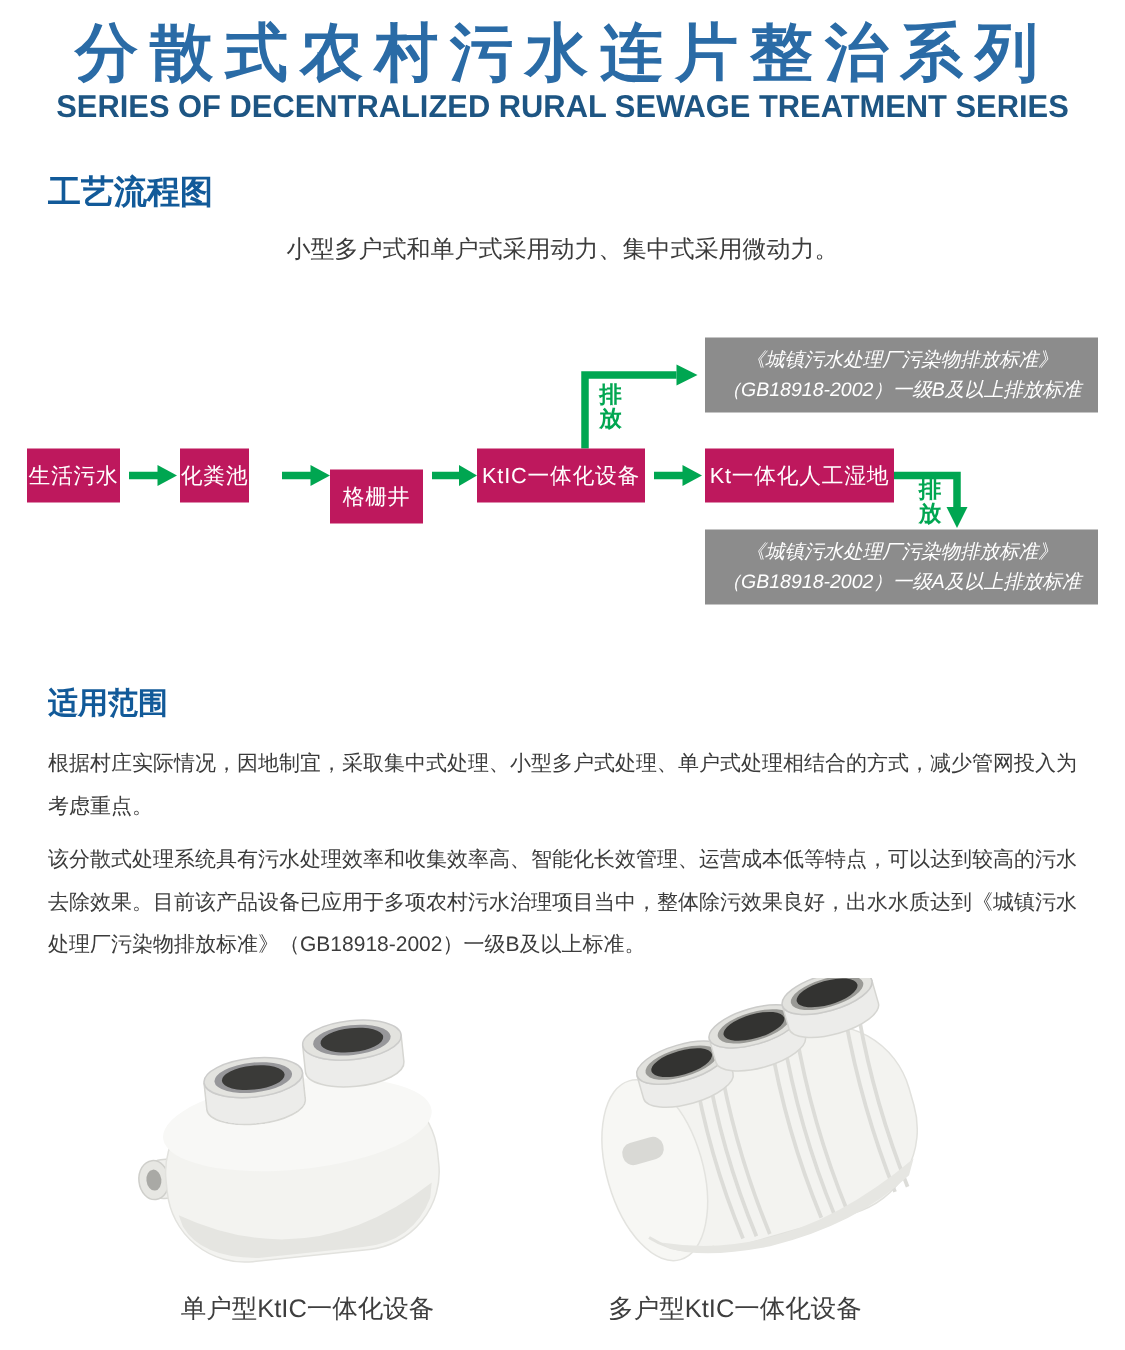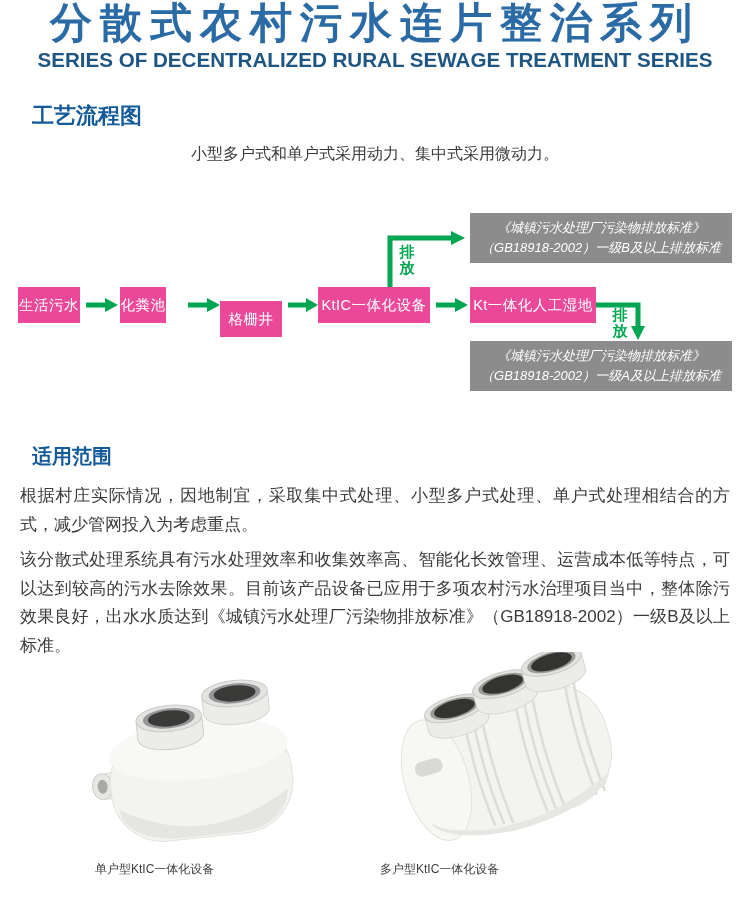--- a/index.html
+++ b/index.html
@@ -2,59 +2,59 @@
 <html><head>
 <meta charset="utf-8">
 <style>
   html,body { margin:0; padding:0; background:#ffffff; }
   .page {
     position:relative; width:750px; height:900px; margin:0 auto;
     background:#ffffff; overflow:hidden;
     font-family:"Liberation Sans", sans-serif; color:#3b3b3b;
   }
   
-  .header { text-align:center; }
+  .header { padding-top:12px; text-align:center; }
   .title {
     font-size:42px; font-weight:900; color:#2a6ba6;
     letter-spacing:8px; line-height:1.08; white-space:nowrap;
   }
   .subtitle {
     font-size:21px; font-weight:800; color:#1d5583;
     letter-spacing:0px; margin-top:3px; white-space:nowrap;
     transform:scaleX(0.98); transform-origin:center;
   }
   
   .tech     { margin:33px 32px 0; font-size:21px; font-weight:bold; color:#125a99; }
   .h-flow   { margin:29px 32px 0; font-size:22px; font-weight:bold; color:#125a99; }
   .note     { margin:13px 32px 0; font-size:16px; color:#3b3b3b;text-align:center; }
   .h-scope  { margin:44px 32px 12px; font-size:20px; font-weight:bold; color:#125a99; }
-  .para     { margin:7px 20px 0; font-size:17px; line-height:28.5px; text-align:justify; color:#3b3b3b; }
+  .para     { margin:7px 32px 0; font-size:14px; line-height:28.5px; text-align:justify; color:#3b3b3b; }
   
   .diagram { position:relative; height:198px; margin-top:36px; }
   .node {
-    position:absolute; height:36px; background:#ec4899; color:#ffffff;
+    position:absolute; height:36px; background:#be185d; color:#ffffff;
     display:flex; align-items:center; justify-content:center;
     font-size:14.5px; letter-spacing:0.5px; white-space:nowrap;
   }
   .std-box {
     position:absolute; left:470px; width:262px; height:50px; background:#8c8c8c;
     color:#ffffff; font-size:13px; line-height:20px; text-align:center;
     display:flex; flex-direction:column; justify-content:center;font-style:italic;
   }
   .connectors { position:absolute; left:0; top:0; width:750px; height:198px; }
   .discharge {
     position:absolute; width:26px; color:#00a651; font-weight:bold;
     font-size:15px; line-height:16px; text-align:center;
   }
   
   .products { position:absolute; left:0; top:648px; width:750px; height:252px; }
   .tank-svg { position:absolute; }
   .caption {
-    position:absolute; top:213px; width:220px; 
-    font-size:12px; font-weight:500; color:#3e3e3e; white-space:nowrap;
+    position:absolute; top:213px; width:220px; text-align:center;
+    font-size:17px; font-weight:500; color:#3e3e3e; white-space:nowrap;
   }
 </style>
 </head>
 <body>
 
 <div class="page">
 
   <div class="header">
     <div class="title">分散式农村污水连片整治系列</div>
     <div class="subtitle">SERIES OF DECENTRALIZED RURAL SEWAGE TREATMENT SERIES</div>

